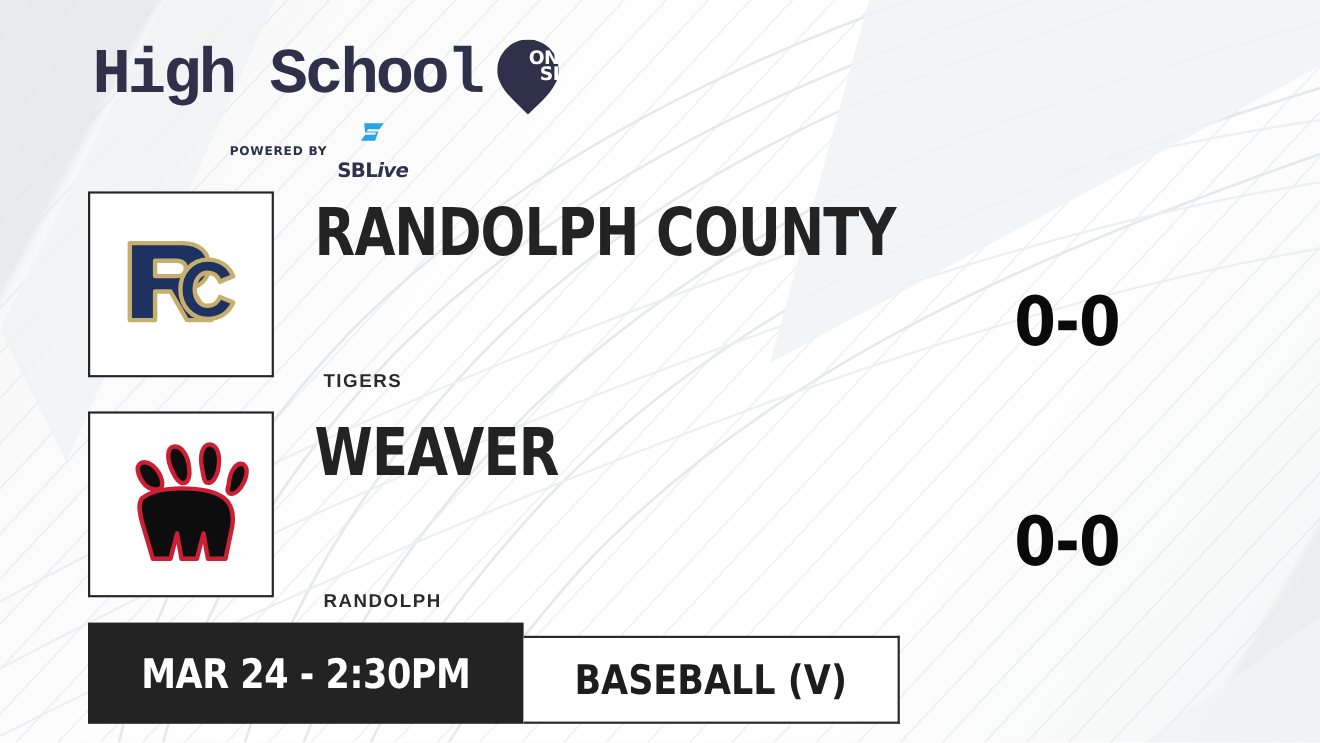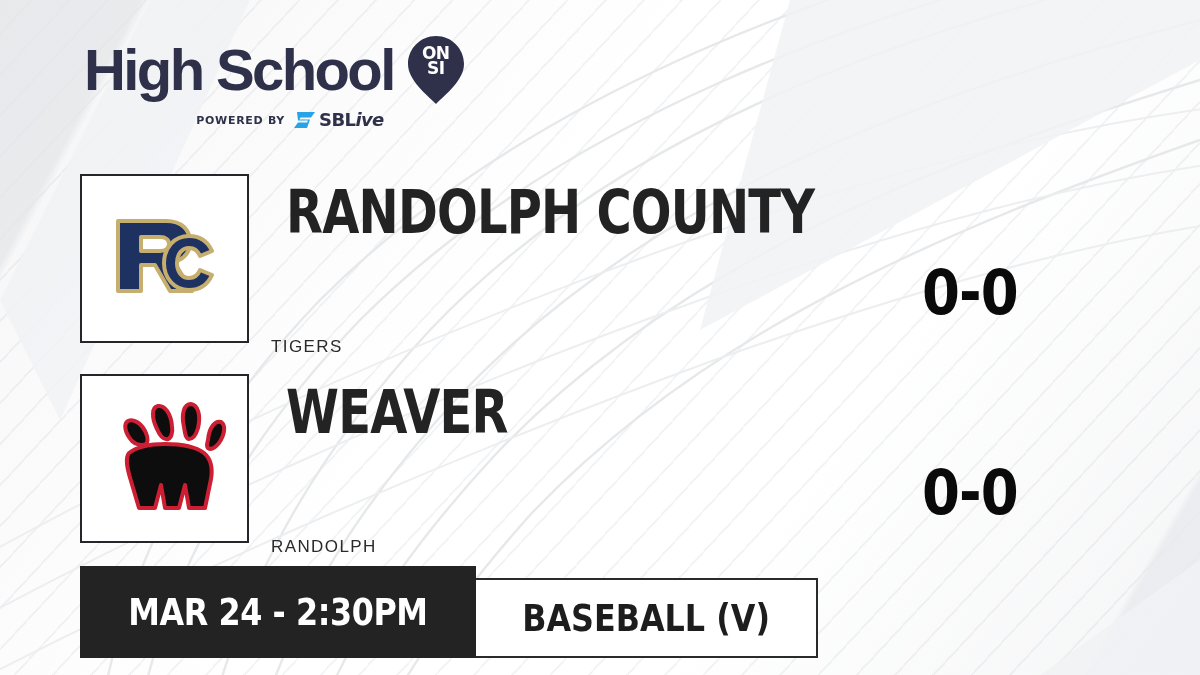--- a/index.html
+++ b/index.html
@@ -53,42 +53,42 @@
     position: absolute;
     left: 84px;
     top: 36px;
     width: 430px;
   }
   .brand-row {
     display: flex;
     align-items: center;
   }
   .brand-title {
-    font-family: Liberation Sans, sans-serif;
+    font-family: Liberation Mono, monospace;
     font-weight: 700;
     font-size: 58px;
     line-height: 58px;
     letter-spacing: -2.6px;
     color: #2e3149;
     white-space: nowrap;
   }
   .pin {
     position: relative;
     margin-left: 14px;
     width: 56px;
     height: 68px;
     flex: 0 0 auto;
   }
   .pin svg { display: block; }
   .pin-text {
     position: absolute;
     left: 0;
     top: 10px;
     width: 56px;
-    text-align: center;
+    text-align: right;
     color: #ffffff;
     font-family: "DejaVu Sans", sans-serif;
     font-weight: 700;
     font-size: 17px;
     line-height: 15px;
     letter-spacing: -0.5px;
   }
   .pin-text span { display: block; }
 
   .powered {
@@ -102,21 +102,22 @@
   .powered-label {
     font-family: "DejaVu Sans", sans-serif;
     font-weight: 700;
     font-size: 11px;
     letter-spacing: 0.7px;
     color: #2e3149;
   }
   .sbl-mark {
     display: flex;
     align-items: center;
-    gap: 3px;
+    gap: 17px;
+    flex-direction: column;
   }
   .sbl-bolt { display: block; }
   .sbl-word {
     font-family: "DejaVu Sans", sans-serif;
     font-weight: 700;
     font-size: 18px;
     letter-spacing: -0.6px;
     color: #2e3149;
     line-height: 18px;
   }
@@ -159,27 +160,28 @@
     color: #232323;
     white-space: nowrap;
     transform: scaleX(0.80);
     transform-origin: left center;
   }
   .team-a .team-name { top: 8px; }
   .team-b .team-name { top: 8px; }
 
   .team-mascot {
     position: absolute;
-    left: 191px;
+    left: 214px;
     top: 163px;
     font-family: "Liberation Sans", sans-serif;
     font-size: 17px;
     letter-spacing: 1.4px;
     color: #2a2a2a;
     white-space: nowrap;
+    font-weight: bold;
   }
 
   .team-record {
     position: absolute;
     font-family: "DejaVu Sans", sans-serif;
     font-weight: 700;
     font-size: 62px;
     line-height: 62px;
     letter-spacing: -1px;
     color: #0a0a0a;

